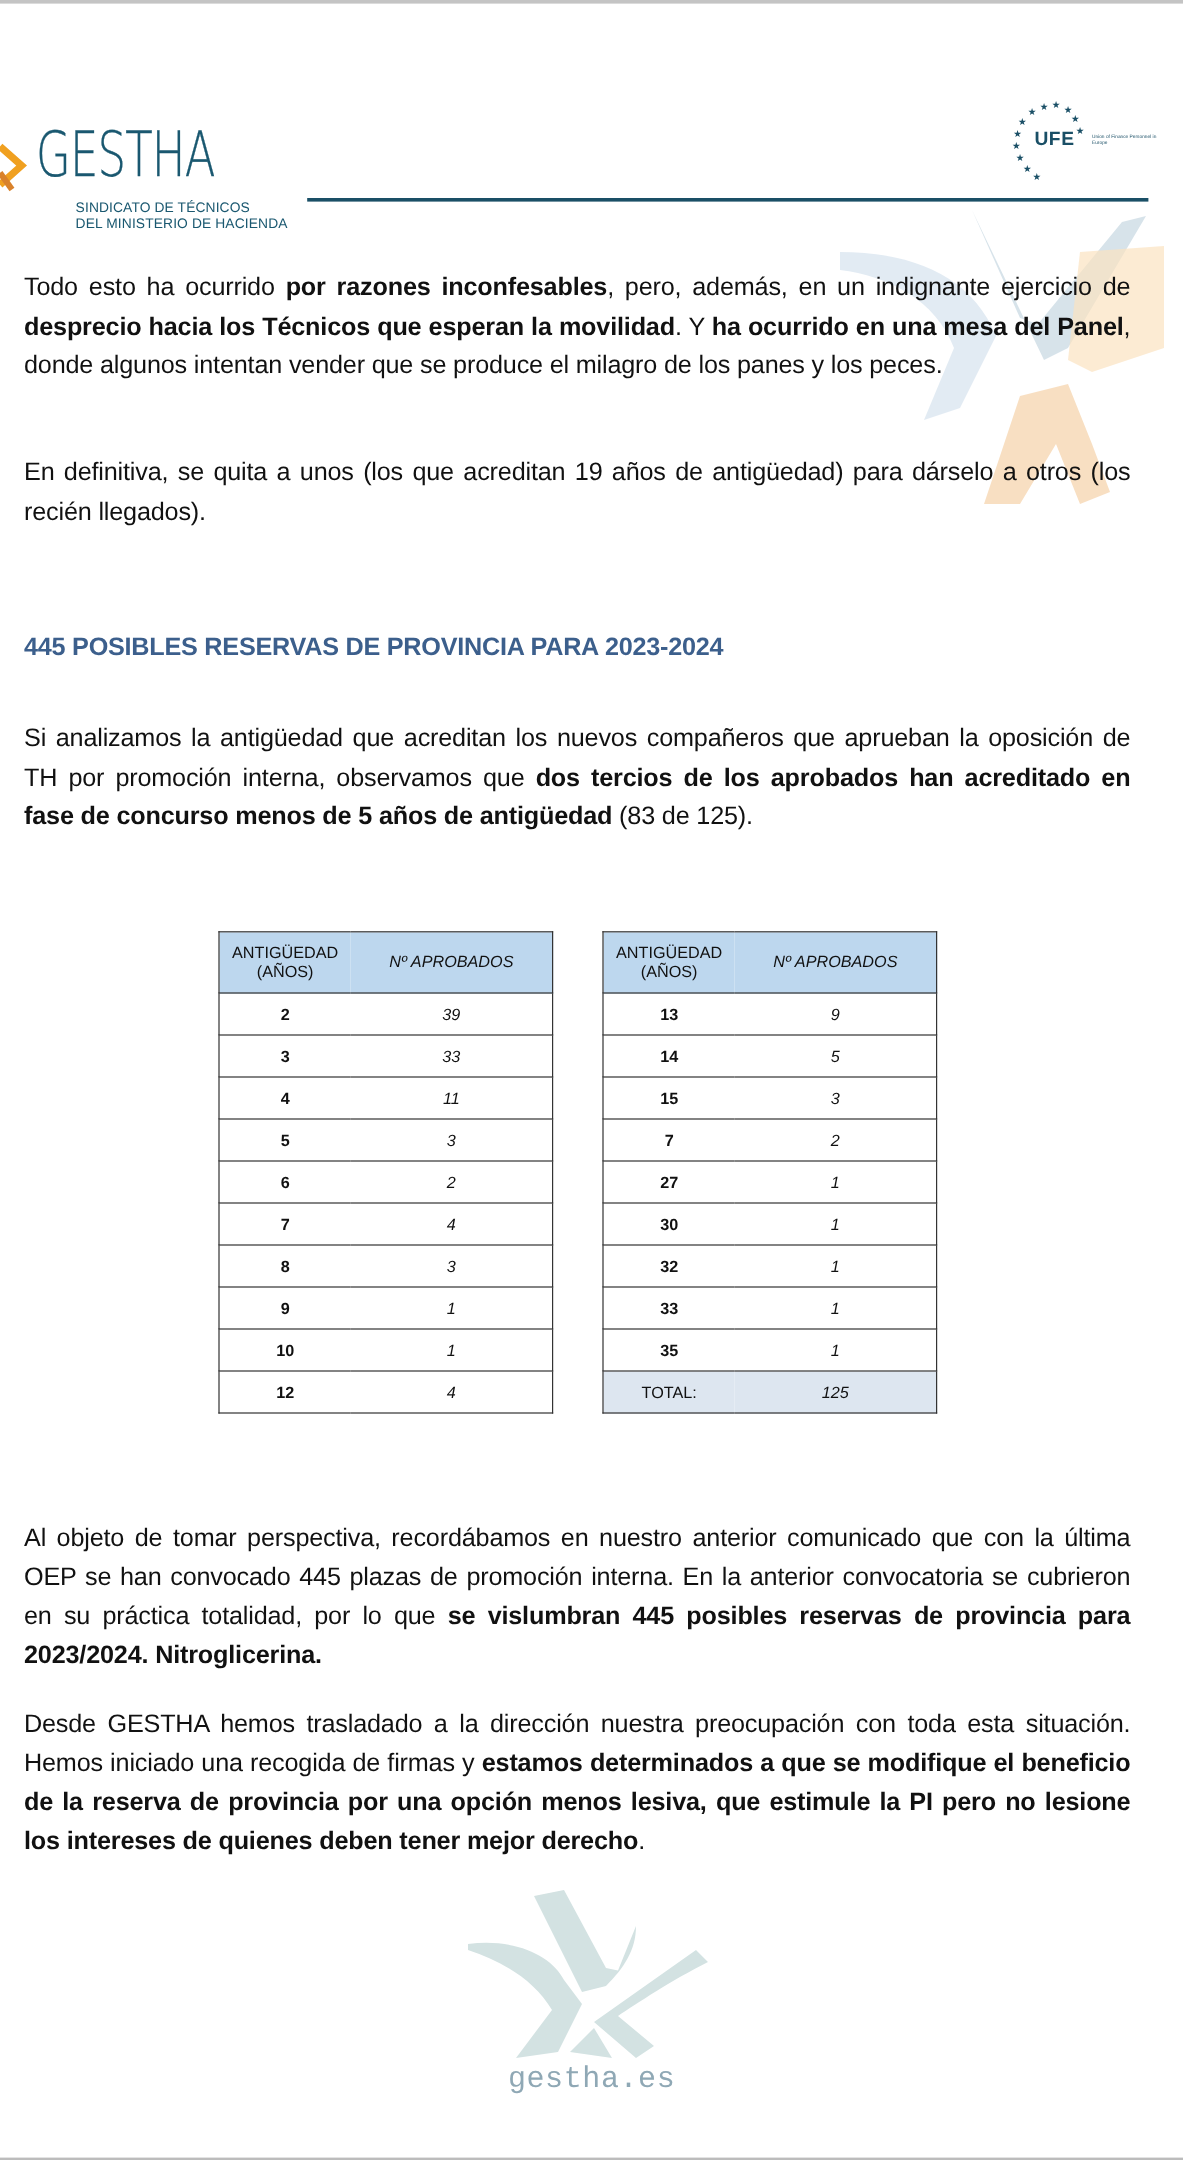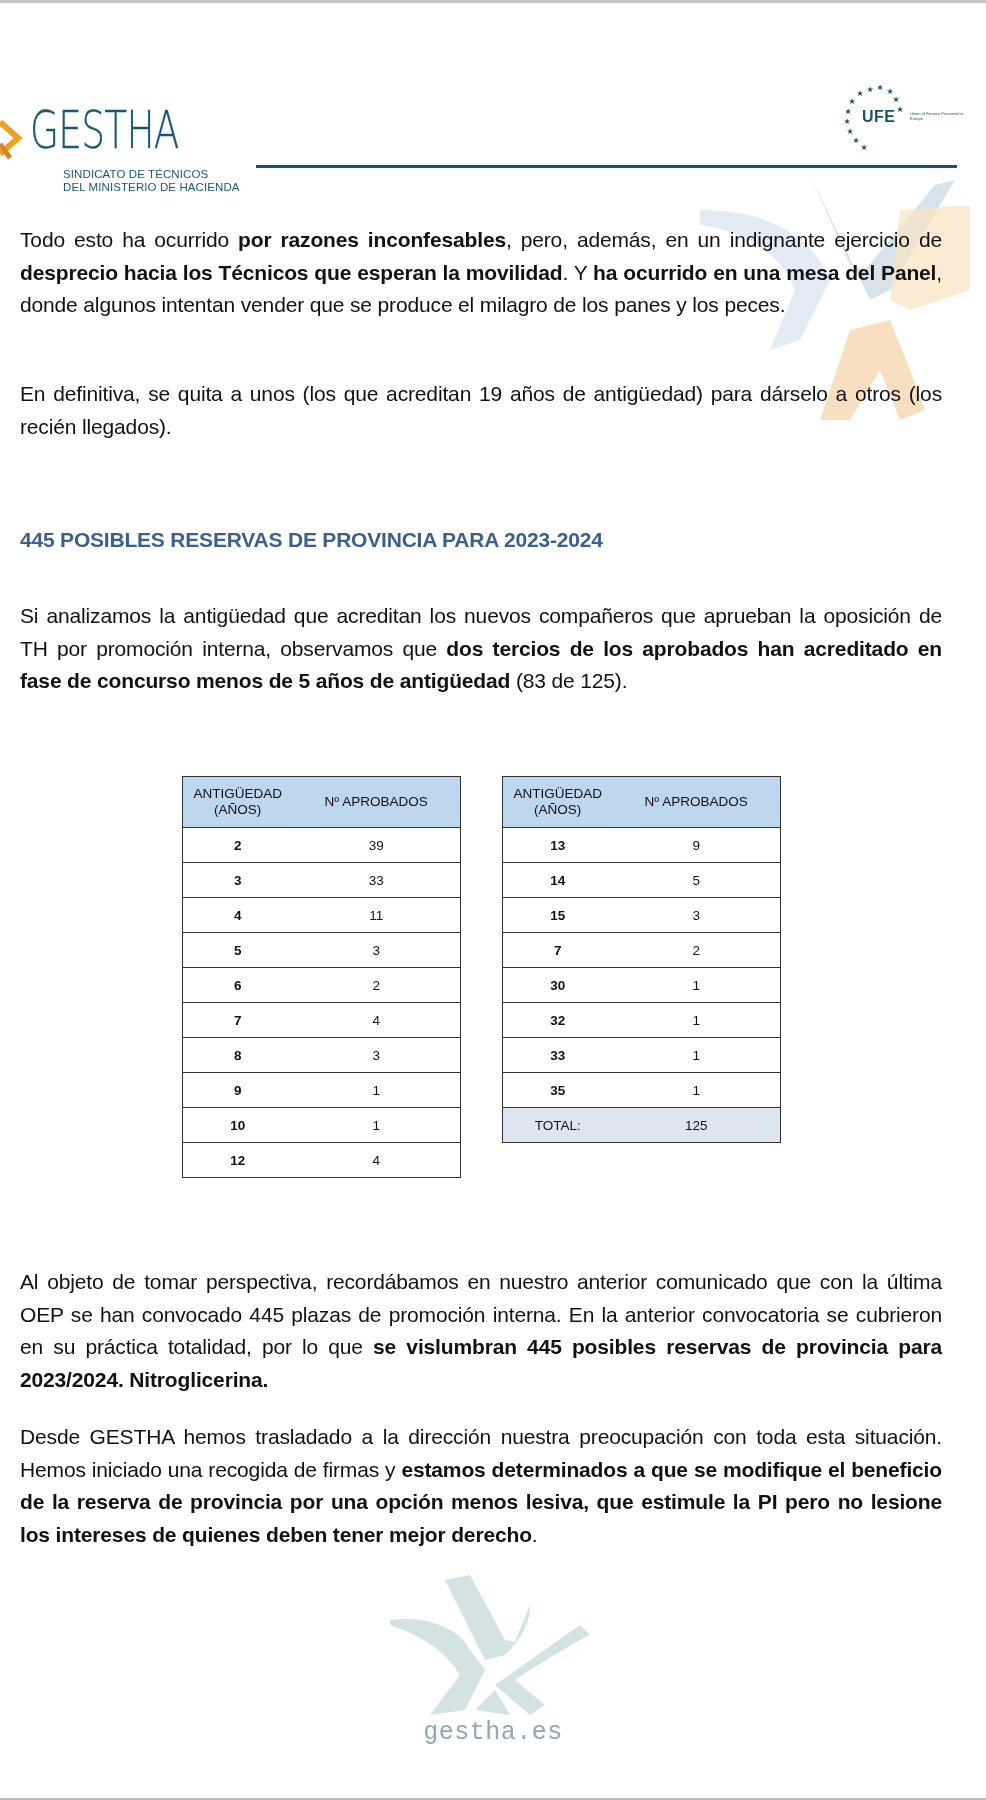--- a/index.html
+++ b/index.html
@@ -34,21 +34,21 @@
   .p4 { top: 1266px; }
   .p5 { top: 1421px; }
 
   
   .tbl { position: absolute; top: 776px; width: 279px; border-collapse: collapse; font-size: 13.5px; color: #111; }
   .tbl.left { left: 182px; }
   .tbl.right { left: 502px; }
   .tbl th { background: #bdd7ee; font-weight: normal; height: 51px; line-height: 16px; border-top: 1.5px solid #333; border-bottom: 1.5px solid #333; text-align: center; vertical-align: middle; font-size: 13.5px; }
   .tbl td { height: 35px; border-bottom: 1.5px solid #333; text-align: center; vertical-align: middle; }
   .tbl th:first-child, .tbl td:first-child { border-left: 1.5px solid #333; width: 110px; }
-  .tbl th:last-child, .tbl td:last-child { border-right: 1.5px solid #333; width: 169px; }
+  .tbl th:last-child, .tbl td:last-child { border-right: 1.5px solid #333; width: 169px; font-style: italic; }
   .tbl td.key { font-weight: bold; }
   .tbl tr.total td { background: #dde6f0; font-weight: normal; text-align: center; }
 
   
   .footer-logo { position: absolute; left: 390px; top: 1570px; width: 200px; height: 150px; }
   .footer-url { position: absolute; left: 0; top: 1718px; width: 986px; text-align: center; font-family: Liberation Mono, monospace; font-size: 25px; color: #8fa8b5; letter-spacing: 0.5px; }
 </style>
 </head>
 <body>
 
@@ -172,20 +172,24 @@
       </tr>
     <tr>
         <td class="key">15</td>
         <td>3</td>
       </tr>
     <tr>
         <td class="key">7</td>
         <td>2</td>
       </tr>
     <tr>
+        <td class="key">27</td>
+        <td>1</td>
+      </tr>
+    <tr>
         <td class="key">30</td>
         <td>1</td>
       </tr>
     <tr>
         <td class="key">32</td>
         <td>1</td>
       </tr>
     <tr>
         <td class="key">33</td>
         <td>1</td>

